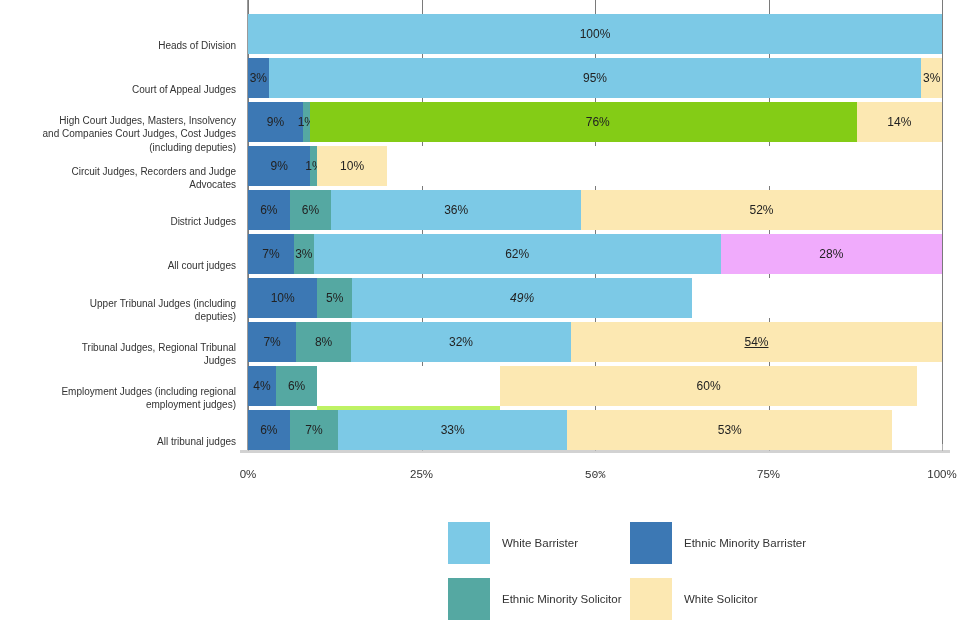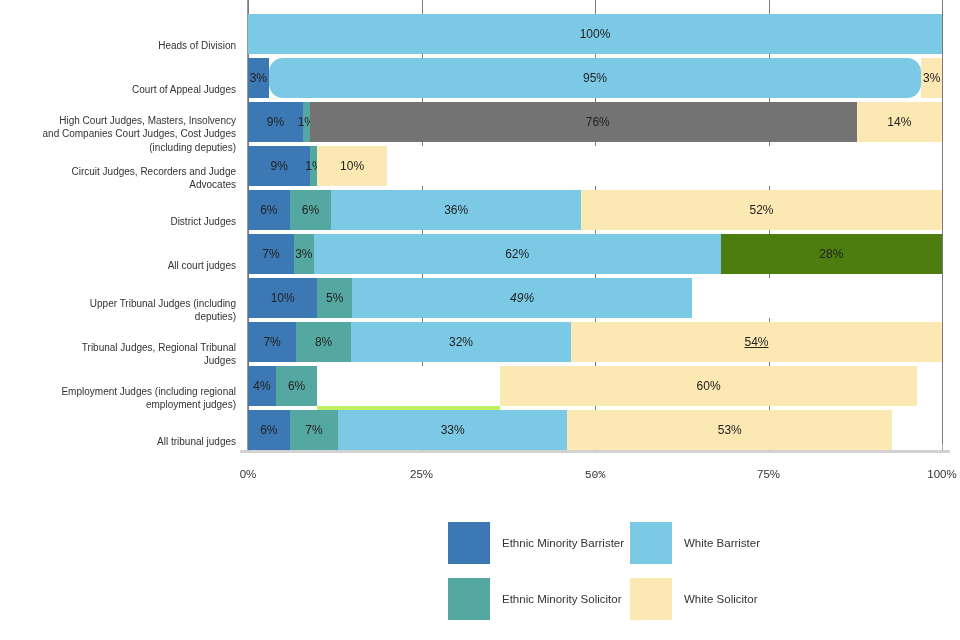--- a/index.html
+++ b/index.html
@@ -209,40 +209,40 @@
               <span class="seg-label">100%</span>
             </div>
           </div>
         </div>
         <div class="row">
           <div class="row-label">Court of Appeal Judges</div>
           <div class="bar-area">
             <div class="seg" style="width: 20.82px; background: rgb(60, 120, 180);">
               <span class="seg-label">3%</span>
             </div>
-            <div class="seg" style="width: 659.3px; background: rgb(124, 201, 230); border-radius: 14px;">
+            <div class="seg" style="width: 659.3px; background: rgb(124, 201, 230);">
               <span class="seg-label">95%</span>
             </div>
             <div class="seg" style="width: 20.82px; background: rgb(252, 232, 178);">
               <span class="seg-label">3%</span>
             </div>
           </div>
         </div>
         <div class="row">
           <div class="row-label">High Court Judges, Masters, Insolvency
 and Companies Court Judges, Cost Judges
 (including deputies)</div>
           <div class="bar-area">
             <div class="seg" style="width: 62.46px; background: rgb(60, 120, 180);">
               <span class="seg-label">9%</span>
             </div>
             <div class="seg" style="width: 6.94px; background: rgb(85, 168, 162);">
               <span class="seg-label">1%</span>
             </div>
-            <div class="seg" style="width: 619px; background: #737373; padding-left: 29px;">
+            <div class="seg" style="width: 619px; background: #84cc16; padding-left: 29px;">
               <span class="seg-label">76%</span>
             </div>
             <div class="seg" style="width: 97.16px; background: rgb(252, 232, 178);">
               <span class="seg-label">14%</span>
             </div>
           </div>
         </div>
         <div class="row">
           <div class="row-label">Circuit Judges, Recorders and Judge
 Advocates</div>
@@ -280,21 +280,21 @@
           <div class="bar-area">
             <div class="seg" style="width: 48.58px; background: rgb(60, 120, 180);">
               <span class="seg-label">7%</span>
             </div>
             <div class="seg" style="width: 20.82px; background: rgb(85, 168, 162);">
               <span class="seg-label">3%</span>
             </div>
             <div class="seg" style="width: 430.28px; background: rgb(124, 201, 230);">
               <span class="seg-label">62%</span>
             </div>
-            <div class="seg" style="width: 234px; background: #4d7c0f;">
+            <div class="seg" style="width: 234px; background: #f0abfc;">
               <span class="seg-label">28%</span>
             </div>
           </div>
         </div>
         <div class="row">
           <div class="row-label">Upper Tribunal Judges (including
 deputies)</div>
           <div class="bar-area">
             <div class="seg" style="width: 69.4px; background: rgb(60, 120, 180);">
               <span class="seg-label">10%</span>
@@ -357,29 +357,29 @@
             </div>
             <div class="seg" style="width: 325px; background: rgb(252, 232, 178);">
               <span class="seg-label">53%</span>
             </div>
           </div>
         </div>
       </div>
     </div>
 
   <div class="legend" id="legend">
+      <div class="legend-item">
+        <div class="legend-swatch" style="background: rgb(124, 201, 230);"></div>
+        <div class="legend-text">White Barrister</div>
+      </div>
       <div class="legend-item">
         <div class="legend-swatch" style="background: rgb(60, 120, 180);"></div>
         <div class="legend-text">Ethnic Minority Barrister</div>
       </div>
       <div class="legend-item">
-        <div class="legend-swatch" style="background: rgb(124, 201, 230);"></div>
-        <div class="legend-text">White Barrister</div>
-      </div>
-      <div class="legend-item">
         <div class="legend-swatch" style="background: rgb(85, 168, 162);"></div>
         <div class="legend-text">Ethnic Minority Solicitor</div>
       </div>
       <div class="legend-item">
         <div class="legend-swatch" style="background: rgb(252, 232, 178);"></div>
         <div class="legend-text">White Solicitor</div>
       </div>
     </div>
 
 </div>

